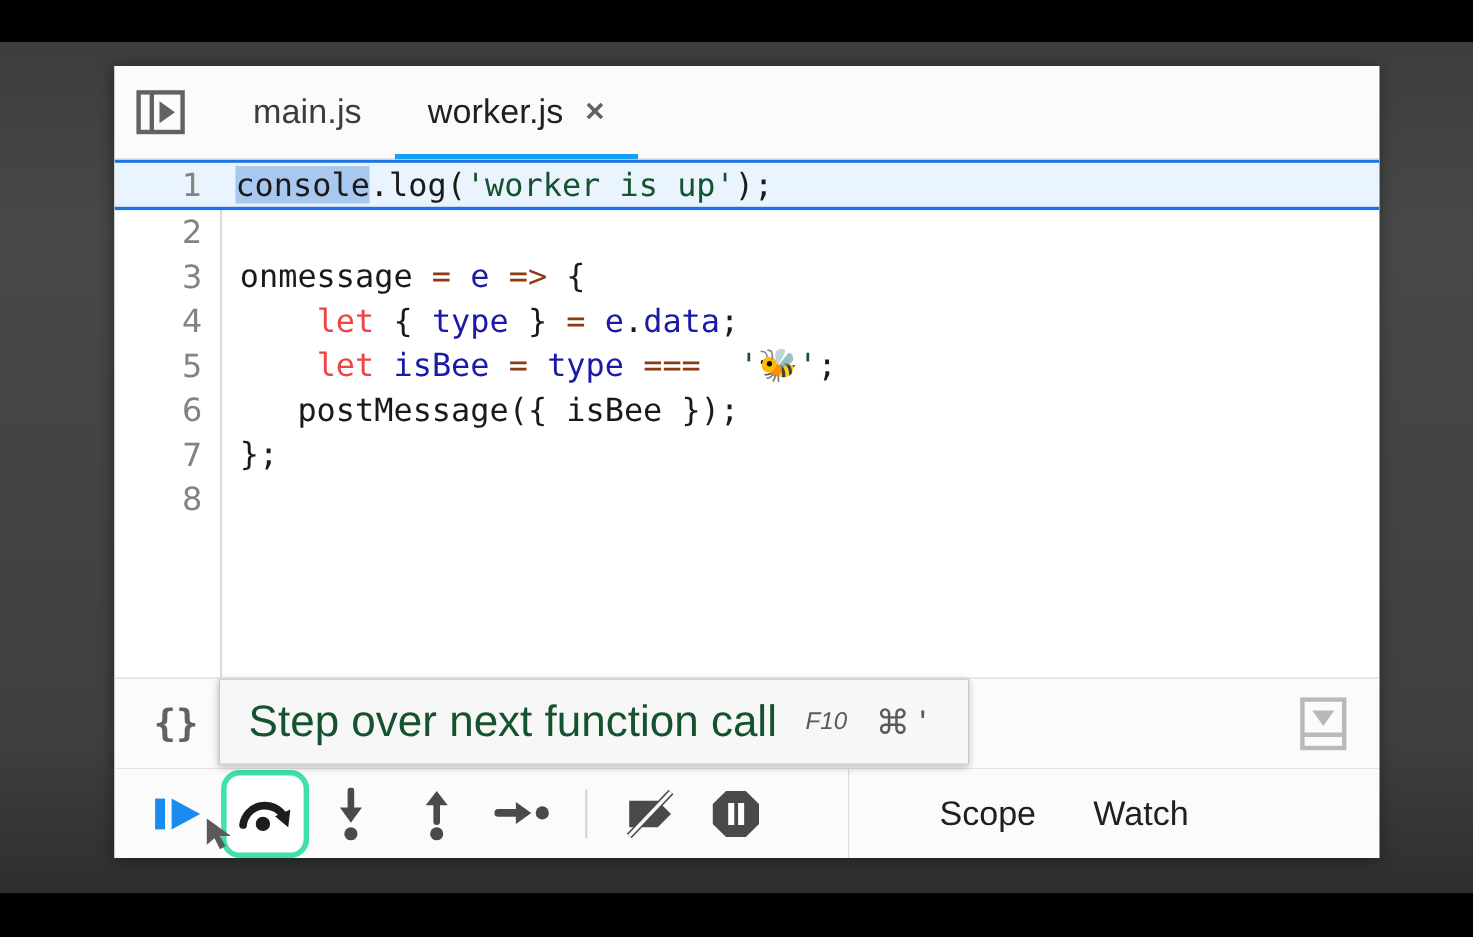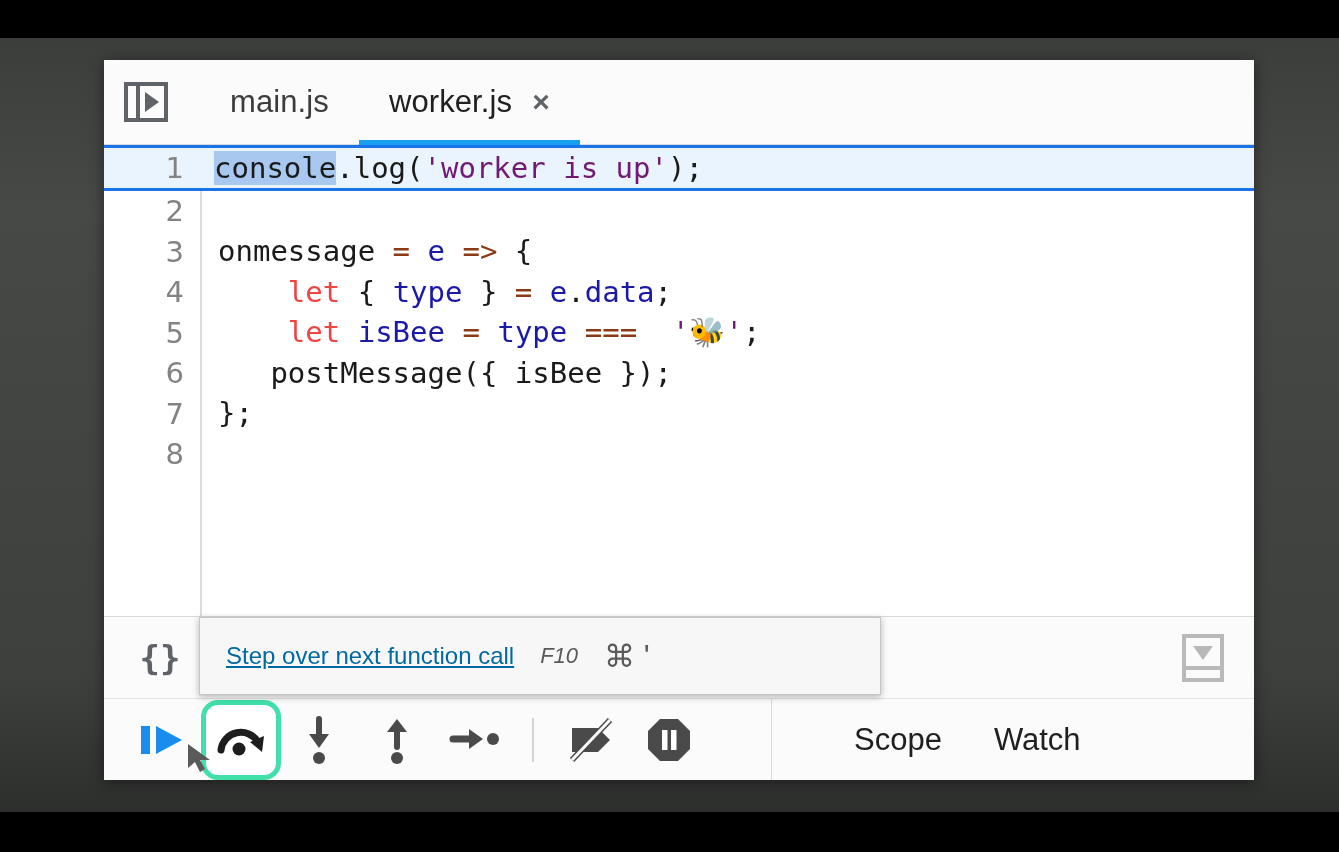--- a/index.html
+++ b/index.html
@@ -144,21 +144,21 @@
     flex: 1 1 auto;
     padding-left: 18px;
     font-size: 29px;
     color: #1a1a1a;
     white-space: pre;
     line-height: 1;
   }
   .row.current .code { padding-left: 14px; }
 
   .sel { background: #a8c8ef; margin-top: 48px; }
-  .tok-str  { color: #701a75; }
+  .tok-str  { color: #14532d; }
   .tok-kw   { color: #ef4444; }
   .tok-var  { color: #1a1aa6; }
   .tok-op   { color: #8b3a14; }
   .tok-plain{ color: #1a1a1a; }
 
   
   .statusbar {
     flex: 0 0 82px;
     background: #fbfbfb;
     border-top: 1px solid #d9d9d9;
@@ -197,24 +197,23 @@
     background: #f7f7f7;
     border: 1px solid #c6c6c6;
     box-shadow: 0 2px 7px rgba(0,0,0,0.28);
     display: flex;
     align-items: center;
     padding-left: 26px;
     gap: 26px;
     z-index: 40;
   }
   .tooltip-text {
-    font-size: 24px;
-    color: #0369a1;
+    font-size: 40px;
+    color: #14532d;
     white-space: nowrap;
-    text-decoration: underline;
   }
   .tooltip-key {
     font-size: 22px;
     color: #5a5a5a;
     white-space: nowrap;
     font-style: italic;
   }
   .tooltip-cmd {
     font-size: 31px;
     color: #5a5a5a;

